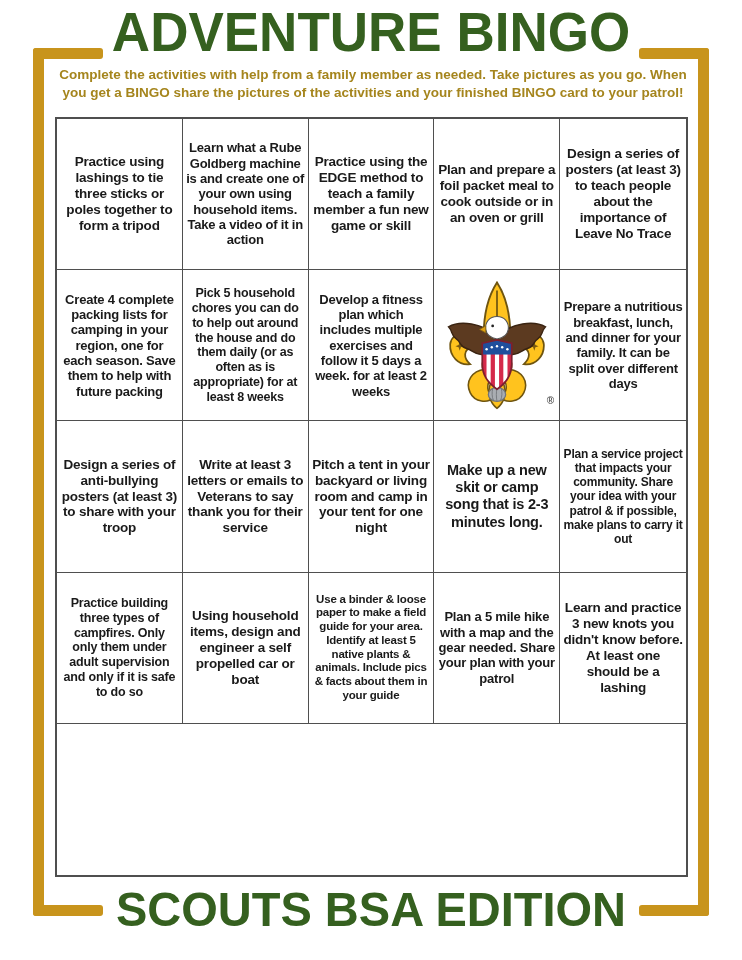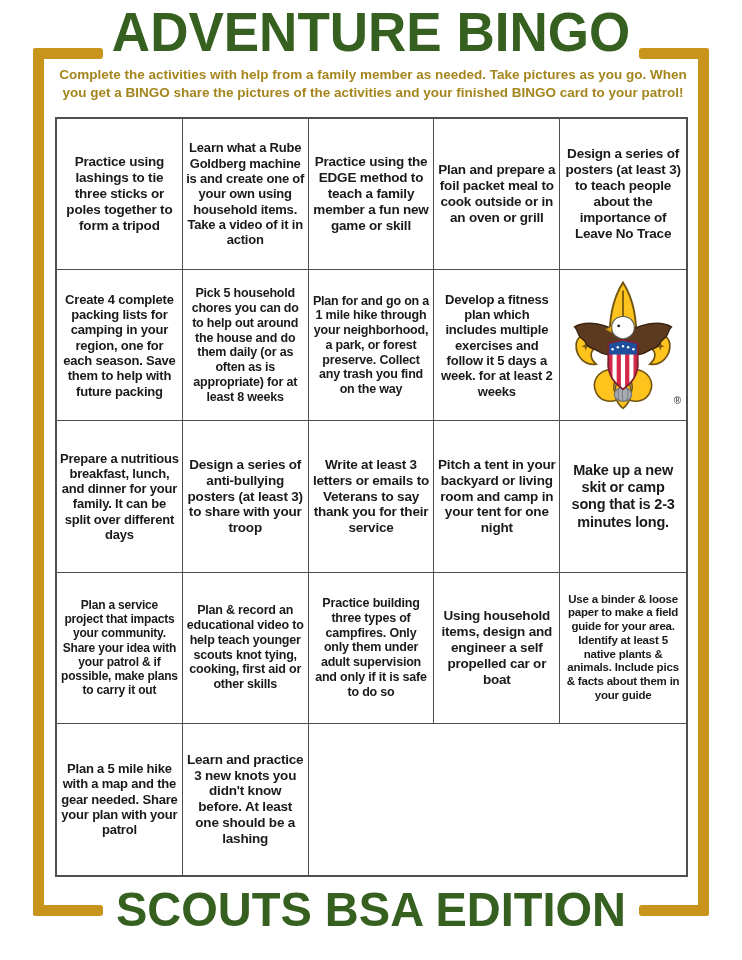--- a/index.html
+++ b/index.html
@@ -80,23 +80,20 @@
 
     <div class="cell">
         <span class="cell-text">Design a series of posters (at least 3) to teach people about the importance of Leave No Trace</span>
       </div>
     <div class="cell s">
         <span class="cell-text">Create 4 complete packing lists for camping in your region, one for each season. Save them to help with future packing</span>
       </div>
     <div class="cell xs">
         <span class="cell-text">Pick 5 household chores you can do to help out around the house and do them daily (or as often as is appropriate) for at least 8 weeks</span>
       </div>
-    <div class="cell xs">
-        <span class="cell-text">Plan for and go on a 1 mile hike through your neighborhood, a park, or forest preserve. Collect any trash you find on the way</span>
-      </div>
 
     <div class="cell s">
         <span class="cell-text">Develop a fitness plan which includes multiple exercises and follow it 5 days a week. for at least 2 weeks</span>
       </div>
 
     <div class="cell logo-cell">
       <svg width="104" height="130" viewBox="0 0 120 150" aria-hidden="true">
 
         <path d="M50 74 C32 56 8 58 6 74 C5 88 16 99 29 97 C21 90 21 80 31 78 C40 76 46 77 50 81 Z" fill="#ffc31e" stroke="#6f5510" stroke-width="2"></path>
         <path d="M70 74 C88 56 112 58 114 74 C115 88 104 99 91 97 C99 90 99 80 89 78 C80 76 74 77 70 81 Z" fill="#ffc31e" stroke="#6f5510" stroke-width="2"></path>
@@ -155,23 +152,20 @@
       </div>
     <div class="cell">
         <span class="cell-text">Pitch a tent in your backyard or living room and camp in your tent for one night</span>
       </div>
     <div class="cell l">
         <span class="cell-text">Make up a new skit or camp song that is 2-3 minutes long.</span>
       </div>
     <div class="cell xxs">
         <span class="cell-text">Plan a service project that impacts your community. Share your idea with your patrol &amp; if possible, make plans to carry it out</span>
       </div>
-    <div class="cell xs">
-        <span class="cell-text">Plan &amp; record an educational video to help teach younger scouts knot tying, cooking, first aid or other skills</span>
-      </div>
 
     <div class="cell xs">
         <span class="cell-text">Practice building three types of campfires. Only only them under adult supervision and only if it is safe to do so</span>
       </div>
     <div class="cell">
         <span class="cell-text">Using household items, design and engineer a self propelled car or boat</span>
       </div>
     <div class="cell tiny">
         <span class="cell-text">Use a binder &amp; loose paper to make a field guide for your area. Identify at least 5 native plants &amp; animals. Include pics &amp; facts about them in your guide</span>
       </div>

